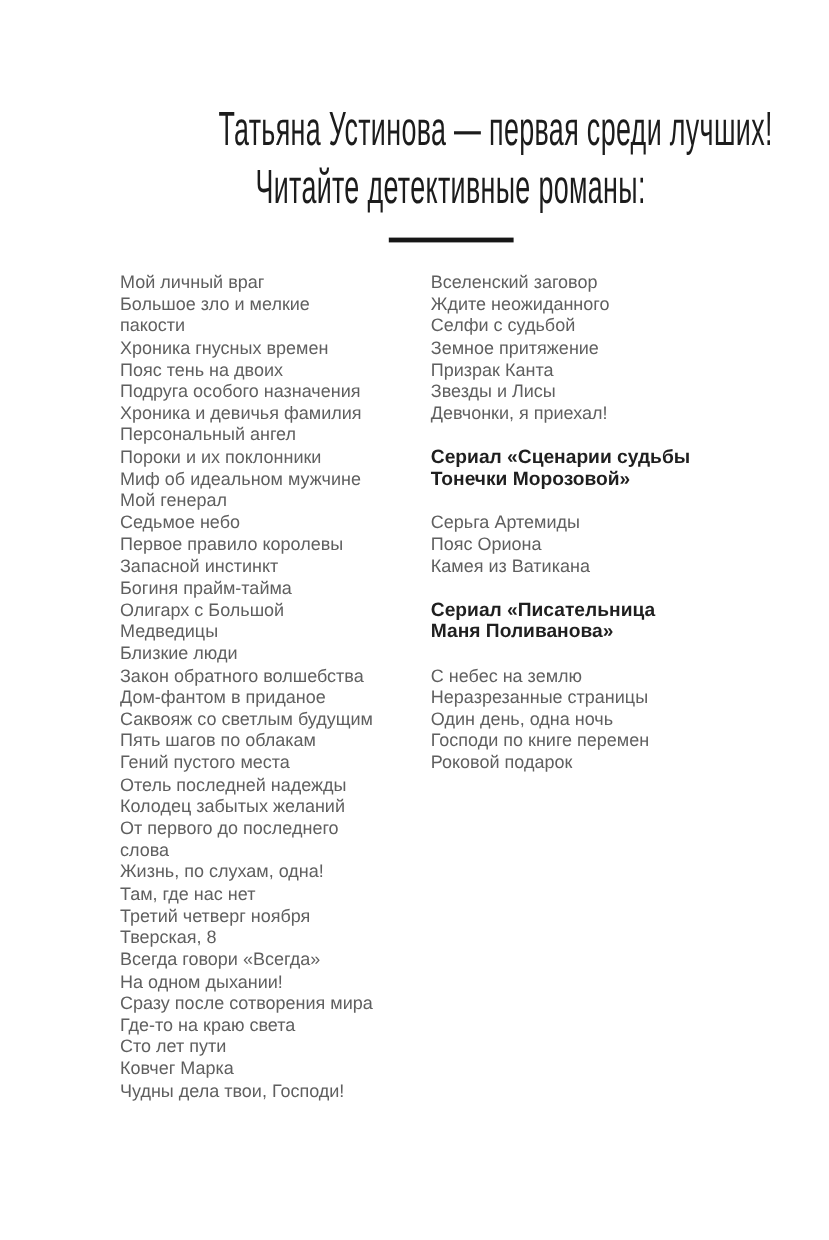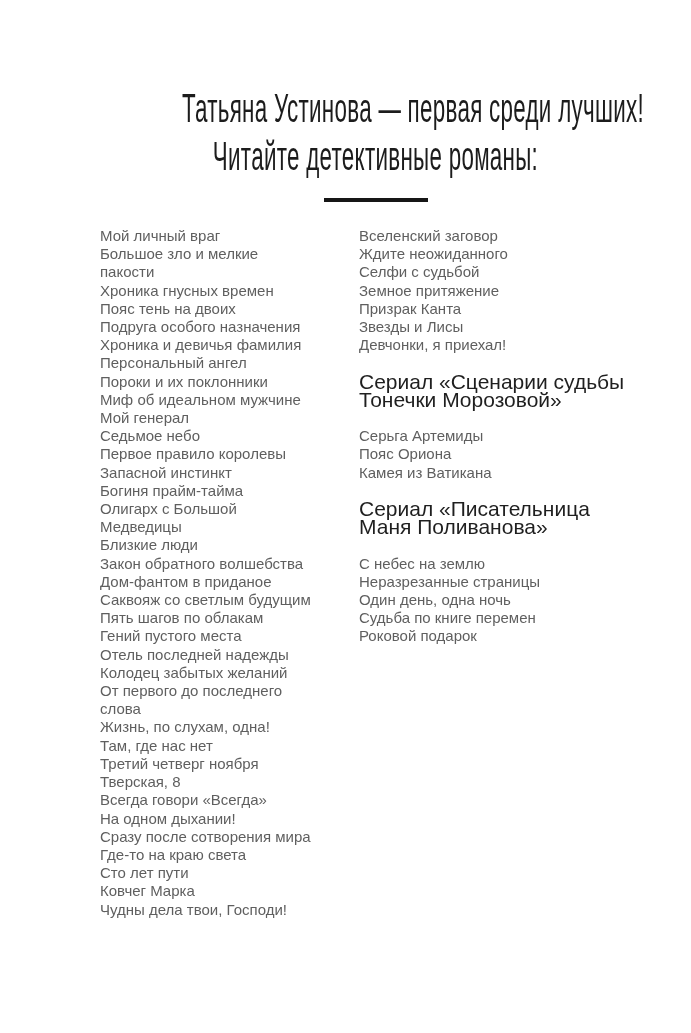--- a/index.html
+++ b/index.html
@@ -45,22 +45,22 @@
     text-align: left;
     color: var(--body-text, #5f5f5f);
   }
   .col-left  { left: 100px; width: 256px; }
   .col-right { left: 359px; width: 257px; }
 
   .book-item { margin: 0; }
   .book-item .line { white-space: nowrap; }
 
   .serial {
-    font-weight: 400;
-    font-size: 21px;
+    font-weight: 700;
+    font-size: 16px;
     color: var(--serial-text, #1f1f1f);
     margin: 18.2px 0;
   }
 </style>
 </head>
 <body style="--bg: #ffffff; --heading-text: #1c1c1c; --body-text: #5f5f5f; --serial-text: #1f1f1f; --divider: #161616;">
 
 <div class="page">
 
   <header>
@@ -224,20 +224,20 @@
       <div class="book-item">
         <div class="line">С небес на землю</div>
       </div>
       <div class="book-item">
         <div class="line">Неразрезанные страницы</div>
       </div>
       <div class="book-item">
         <div class="line">Один день, одна ночь</div>
       </div>
       <div class="book-item">
-        <div class="line">Судьба по книге перемен</div>
+        <div class="line">Господи по книге перемен</div>
       </div>
       <div class="book-item">
         <div class="line">Роковой подарок</div>
       </div>
     </div>
 
 </div>
 
 </body></html>

